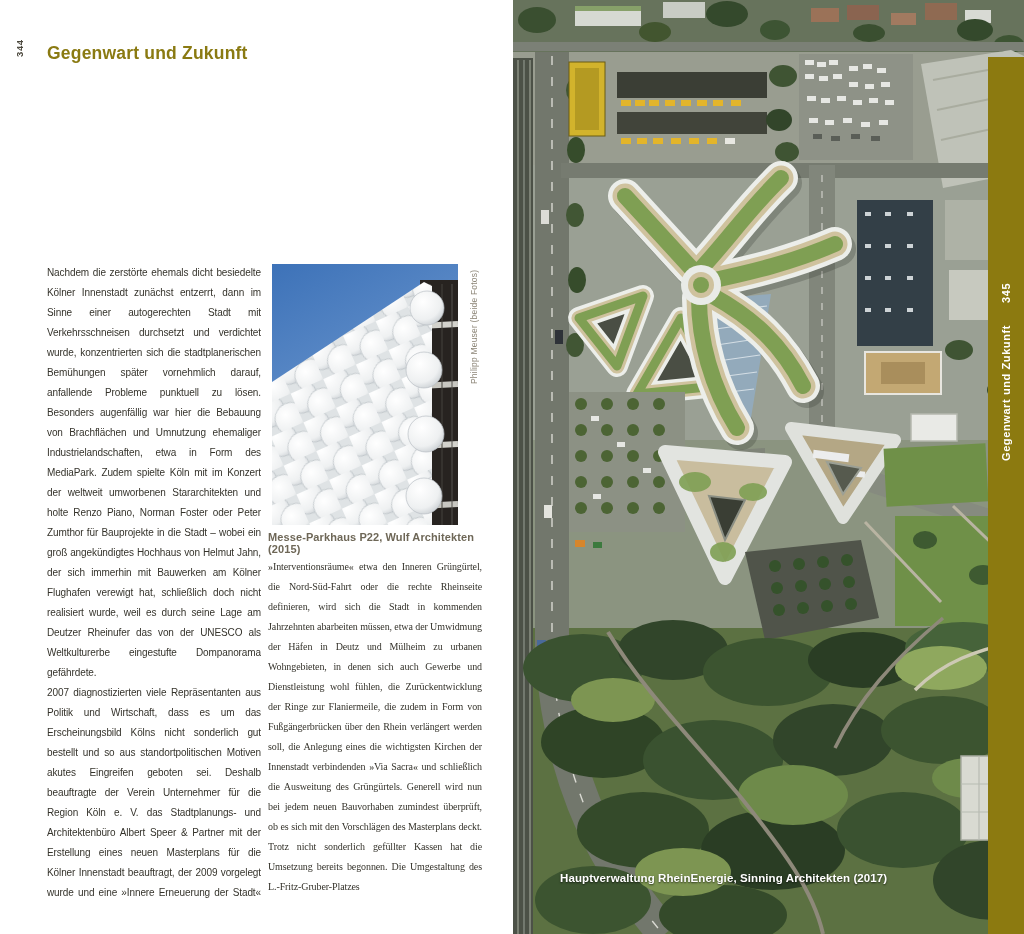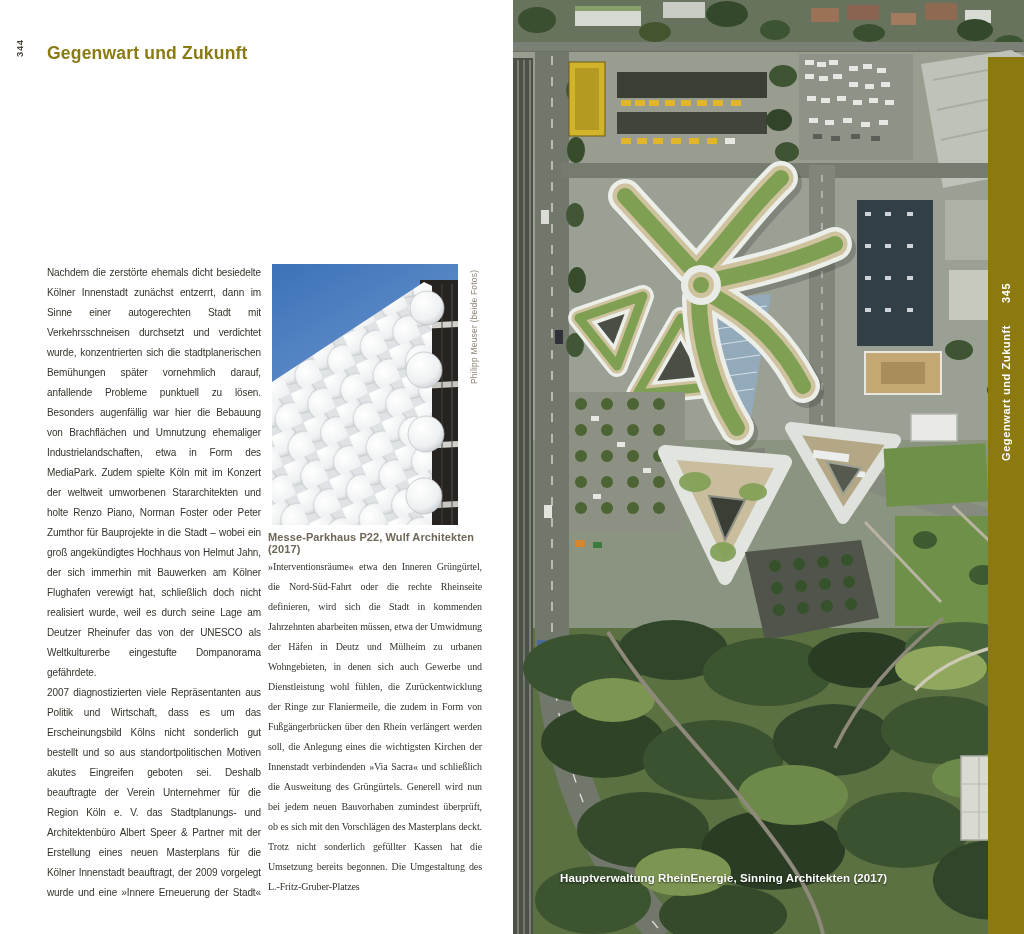--- a/index.html
+++ b/index.html
@@ -111,21 +111,21 @@
           <circle cx="152" cy="106" r="18" fill="url(#shingle)" stroke="#b9bfc4" stroke-width="0.7"></circle>
           <circle cx="154" cy="170" r="18" fill="url(#shingle)" stroke="#b9bfc4" stroke-width="0.7"></circle>
           <circle cx="152" cy="232" r="18" fill="url(#shingle)" stroke="#b9bfc4" stroke-width="0.7"></circle>
         </g>
       </g>
     </svg>
   </div>
 
   <div class="credit">Philipp Meuser (beide Fotos)</div>
 
-  <div class="caption-left">Messe-Parkhaus P22, Wulf Architekten (2017)</div>
+  <div class="caption-left">Messe-Parkhaus P22, Wulf Architekten (2015)</div>
 
   <div class="bodycol col-2">»Interventionsräume« etwa den Inneren Grüngürtel, die Nord-Süd-Fahrt oder die rechte Rheinseite definieren, wird sich die Stadt in kommenden Jahrzehnten abarbeiten müssen, etwa der Umwidmung der Häfen in Deutz und Mülheim zu urbanen Wohngebieten, in denen sich auch Gewerbe und Dienstleistung wohl fühlen, die Zurückentwicklung der Ringe zur Flaniermeile, die zudem in Form von Fußgängerbrücken über den Rhein verlängert werden soll, die Anlegung eines die wichtigsten Kirchen der Innenstadt verbindenden »Via Sacra« und schließlich die Ausweitung des Grüngürtels. Generell wird nun bei jedem neuen Bauvorhaben zumindest überprüft, ob es sich mit den Vorschlägen des Masterplans deckt. Trotz nicht sonderlich gefüllter Kassen hat die Umsetzung bereits begonnen. Die Umgestaltung des L.-Fritz-Gruber-Platzes</div>
 
   <div class="aerial">
     <svg width="511" height="934" viewBox="0 0 511 934">
       <defs>
           <clipPath id="af">
             <rect width="511" height="934"></rect>
           </clipPath>
         </defs>

